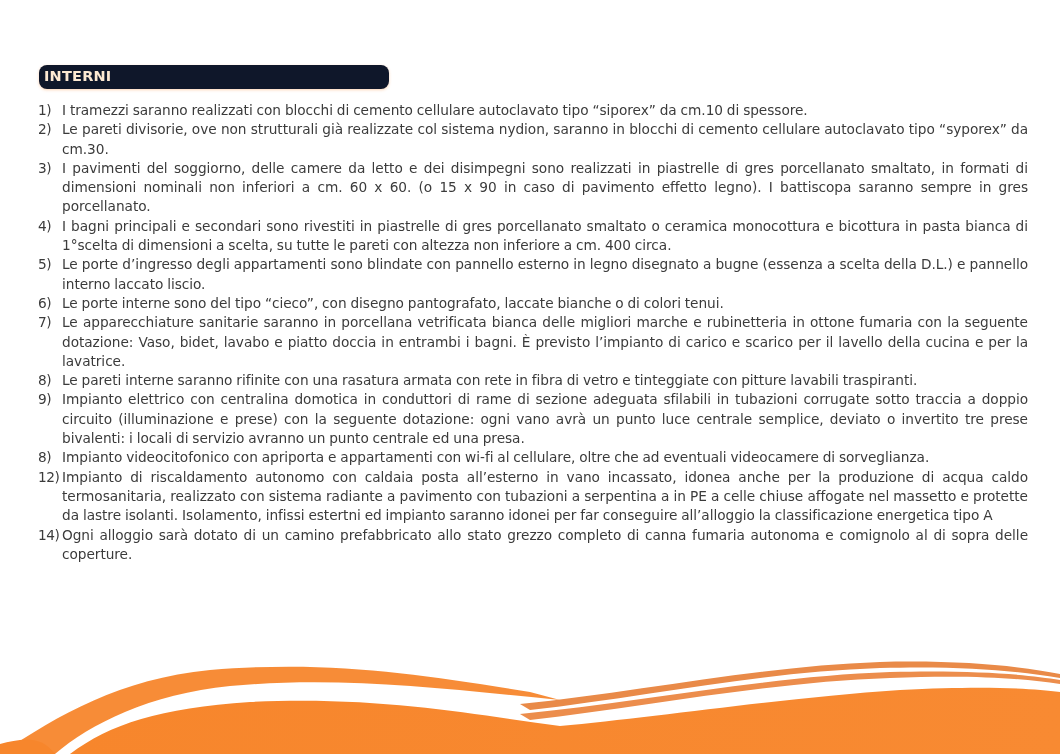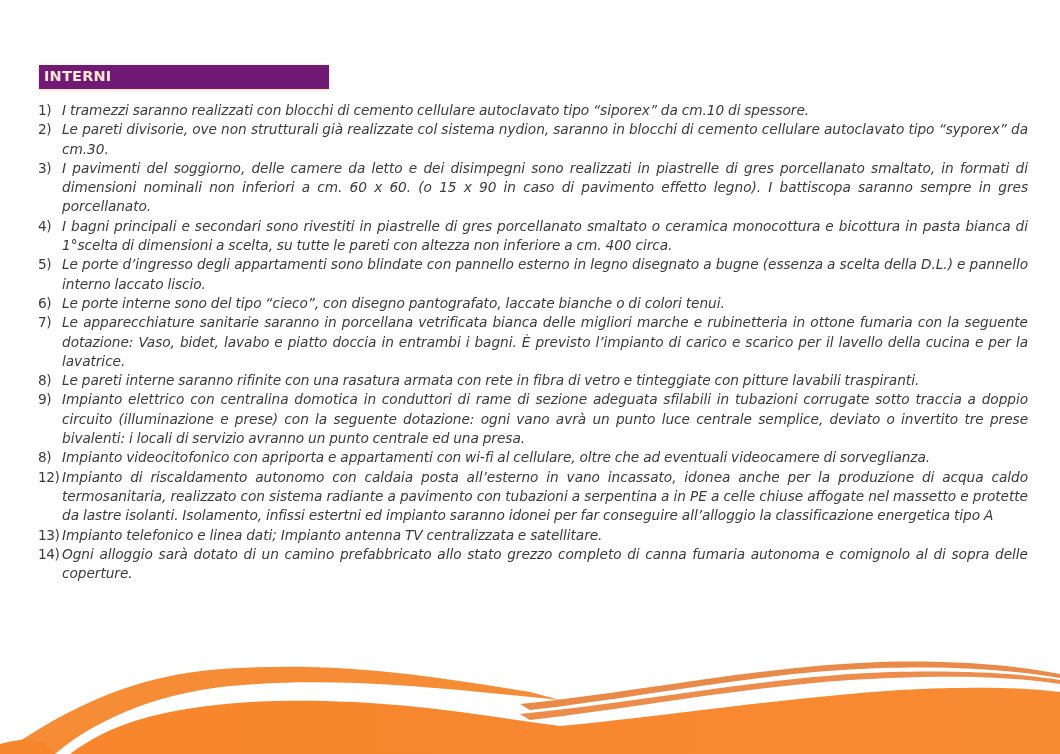--- a/index.html
+++ b/index.html
@@ -12,24 +12,25 @@
       height: 754px;
       position: relative;
       overflow: hidden;
       font-family: "DejaVu Sans", "Liberation Sans", sans-serif;
       color: #3a3a3a;
     }
     .section-header {
       position: absolute;
       left: 39px;
       top: 65px;
-      width: 290px;
+      width: 350px;
       height: 24px;
-      background: #701a75;
+      background: #0f172a;
       box-shadow: 0 1px 3px rgba(247,132,42,0.35);
+      border-radius: 8px;
     }
     .section-header .title {
       position: absolute;
       left: 5px;
       top: 3px;
       font-family: "DejaVu Sans", sans-serif;
       font-weight: bold;
       font-size: 14.5px;
       letter-spacing: 0.2px;
       color: #fde9d2;
@@ -55,21 +56,20 @@
     }
     .spec-item .num {
       position: absolute;
       left: 0;
       top: 0;
       width: 24px;
       letter-spacing: -0.4px;
     }
     .spec-item .text {
       display: block;
-      font-style: italic;
     }
     .wave {
       position: absolute;
       left: 0;
       bottom: 0;
       width: 1060px;
       height: 110px;
     }
   </style>
 </head>
@@ -118,24 +118,20 @@
     </li>
   <li class="spec-item">
       <span class="num">8)</span>
       <span class="text">Impianto videocitofonico con apriporta e appartamenti con wi-fi al cellulare, oltre che ad eventuali videocamere di sorveglianza.</span>
     </li>
   <li class="spec-item">
       <span class="num">12)</span>
       <span class="text">Impianto di riscaldamento autonomo con caldaia posta all’esterno in vano incassato, idonea anche per la produzione di acqua caldo termosanitaria, realizzato con sistema radiante a pavimento con tubazioni a serpentina a in PE a celle chiuse affogate nel massetto e protette da lastre isolanti. Isolamento, infissi estertni ed impianto saranno idonei per far conseguire all’alloggio la classificazione energetica tipo A</span>
     </li>
   <li class="spec-item">
-      <span class="num">13)</span>
-      <span class="text">Impianto telefonico e linea dati; Impianto antenna TV centralizzata e satellitare.</span>
-    </li>
-  <li class="spec-item">
       <span class="num">14)</span>
       <span class="text">Ogni alloggio sarà dotato di un camino prefabbricato allo stato grezzo completo di canna fumaria autonoma e comignolo al di sopra delle coperture.</span>
     </li>
 </ul>
 
 <svg class="wave" viewBox="0 0 1060 110" preserveAspectRatio="none">
   <defs>
     <linearGradient id="wg1" x1="0" y1="0" x2="1" y2="0">
       <stop offset="0" stop-color="#f7862c"></stop>
       <stop offset="1" stop-color="#f88a32"></stop>

